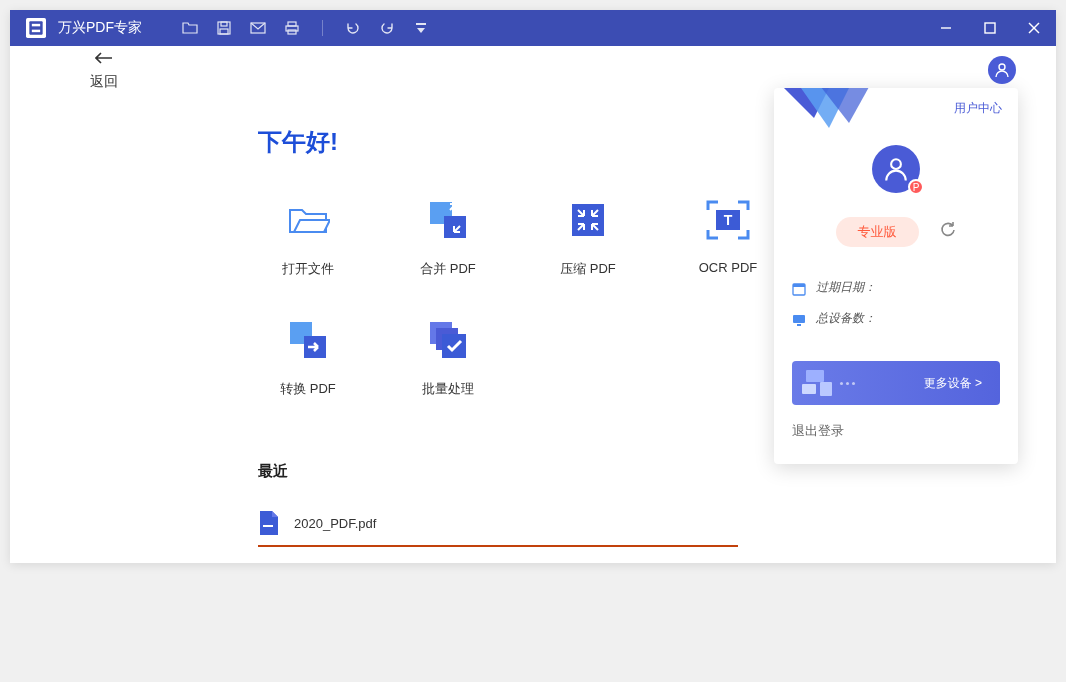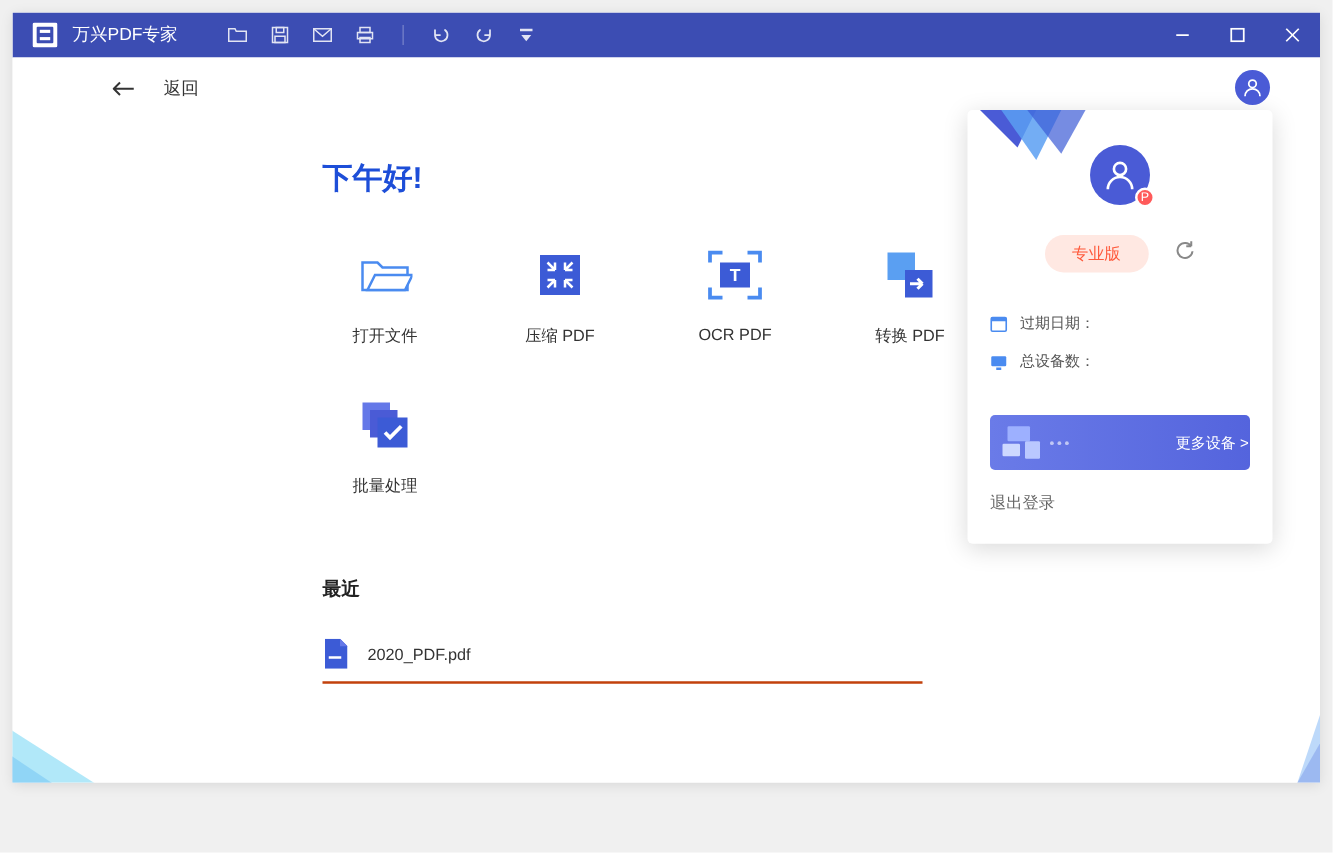--- a/index.html
+++ b/index.html
@@ -1,32 +1,32 @@
 <!DOCTYPE html>
 <html><head>
 <meta charset="utf-8">
 <style>
 * { margin: 0; padding: 0; box-sizing: border-box; font-family: "Microsoft YaHei", "PingFang SC", sans-serif; }
 body { background: #f0f0f0; width: 1066px; height: 682px; overflow: hidden; }
-.window { width: 1046px; height: 616px; margin: 10px; background: #fff; box-shadow: 0 2px 10px rgba(0,0,0,.1); position: relative; overflow: hidden; }
+.window { width: 1046px; height: 553px; margin: 10px; background: #fff; box-shadow: 0 2px 10px rgba(0,0,0,.1); position: relative; overflow: hidden; }
 
 
 .titlebar { height: 36px; background: #3c4db3; display: flex; align-items: center; color: #fff; font-size: 13px; }
 .app-logo { width: 20px; height: 20px; margin: 0 12px 0 16px; }
 .app-name { font-size: 14px; }
 .tb-icons { display: flex; margin-left: 40px; gap: 18px; }
 .tb-icon { width: 16px; height: 16px; display: flex; align-items: center; justify-content: center; cursor: pointer; opacity: .85; }
 .tb-divider { width: 1px; height: 16px; background: rgba(255,255,255,.3); margin: 0 4px; }
 .win-controls { margin-left: auto; display: flex; }
 .win-btn { width: 44px; height: 36px; display: flex; align-items: center; justify-content: center; cursor: pointer; }
 
 
 .content { position: relative; height: 626px; background: #fff; }
 .back-row { height: 50px; display: flex; align-items: center; padding-left: 80px; }
-.back-btn { display: flex; align-items: center; gap: 23px; cursor: pointer; color: #333; font-size: 14px; }
+.back-btn { display: flex; align-items: center; gap: 8px; cursor: pointer; color: #333; font-size: 14px; flex-direction: column; }
 .user-badge { position: absolute; top: 10px; right: 40px; width: 28px; height: 28px; border-radius: 50%; background: #4a5bd6; display: flex; align-items: center; justify-content: center; cursor: pointer; z-index: 20; }
 
 .greeting { font-size: 24px; font-weight: bold; margin: 30px 0 40px 248px; color: #1d4ed8; }
 
 .tiles { display: grid; grid-template-columns: repeat(4, 140px); gap: 40px 0; margin-left: 248px; }
 .tile { display: flex; flex-direction: column; align-items: center; gap: 18px; cursor: pointer; width: 100px; }
 .tile-icon { width: 44px; height: 44px; display: flex; align-items: center; justify-content: center; }
 .tile-label { font-size: 13px; color: #333; }
 
 .recent-title { font-size: 15px; font-weight: bold; margin: 64px 0 20px 248px; color: #222; }
@@ -37,27 +37,27 @@
 
 .user-panel { position: absolute; top: 42px; right: 38px; width: 244px; background: #fff; border-radius: 4px; box-shadow: 0 4px 20px rgba(0,0,0,.15); z-index: 10; overflow: hidden; }
 .panel-decor { position: absolute; top: -10px; left: 0; width: 100px; height: 60px; }
 .panel-link { text-align: right; padding: 12px 16px 0; font-size: 12px; color: #4a5bd6; cursor: pointer; }
 .panel-avatar { width: 48px; height: 48px; border-radius: 50%; background: #4a5bd6; margin: 28px auto 0; position: relative; display: flex; align-items: center; justify-content: center; }
 .avatar-badge { position: absolute; bottom: -2px; right: -4px; width: 16px; height: 16px; border-radius: 50%; background: #ff5a5a; color: #fff; font-size: 10px; display: flex; align-items: center; justify-content: center; border: 2px solid #fff; }
 .panel-btns { display: flex; align-items: center; justify-content: center; gap: 20px; margin: 24px 0 20px; }
 .pro-btn { background: #ffe8e2; color: #ff5a3c; font-size: 13px; padding: 6px 22px; border-radius: 16px; cursor: pointer; }
 .refresh-btn { cursor: pointer; }
 .panel-info { padding: 12px 18px 8px; }
-.info-row { display: flex; align-items: center; gap: 10px; font-size: 12px; color: #555; margin-bottom: 14px; }
+.info-row { display: flex; align-items: flex-end; gap: 10px; font-size: 12px; color: #555; margin-bottom: 14px; font-style: italic; }
 .info-icon { width: 14px; height: 14px; }
 .devices-btn { margin: 12px 18px 0; height: 44px; background: linear-gradient(90deg, #6a7be8, #5464dd); border-radius: 4px; display: flex; align-items: center; cursor: pointer; position: relative; }
 .dev-icon { width: 34px; height: 34px; margin-left: 8px; }
 .dev-dots { margin-left: 6px; display: flex; gap: 3px; }
 .dev-dots span { width: 3px; height: 3px; border-radius: 50%; background: rgba(255,255,255,.6); }
-.dev-label { margin-left: auto; margin-right: 1px; color: #fff; font-size: 12px; }
+.dev-label { margin-left: auto; margin-right: 18px; color: #fff; font-size: 12px; }
 .logout { padding: 17px 18px 24px; font-size: 13px; color: #666; cursor: pointer; }
 
 
 .corner-bl { position: absolute; bottom: -20px; left: -20px; width: 120px; height: 160px; }
 .corner-br { position: absolute; bottom: -30px; right: -30px; width: 80px; height: 220px; }
 </style>
 </head>
 <body>
 
 <div class="window">
@@ -158,20 +158,31 @@
             <svg width="44" height="36" viewBox="0 0 44 36" fill="none" stroke="#4a8bf0" stroke-width="2">
               <path d="M4 8 L4 30 L40 30 L40 12 L20 12 L16 8 Z"></path>
               <path d="M8 30 L14 18 L44 18 L38 30 Z" fill="#fff"></path>
             </svg>
           </div>
         <span class="tile-label">打开文件</span>
       </div>
       <div class="tile">
         <div class="tile-icon">
             <svg width="40" height="40" viewBox="0 0 40 40">
+              <rect x="2" y="2" width="22" height="22" fill="#5a9ff2"></rect>
+              <rect x="16" y="16" width="22" height="22" fill="#3c5bd6"></rect>
+              <path d="M22 10 L28 4 M28 4 L28 10 M28 4 L22 4" stroke="#fff" stroke-width="2" fill="none"></path>
+              <path d="M32 26 L26 32 M26 32 L26 26 M26 32 L32 32" stroke="#fff" stroke-width="2" fill="none"></path>
+            </svg>
+          </div>
+        <span class="tile-label">合并 PDF</span>
+      </div>
+      <div class="tile">
+        <div class="tile-icon">
+            <svg width="40" height="40" viewBox="0 0 40 40">
               <rect x="4" y="4" width="32" height="32" fill="#3c5bd6"></rect>
               <g stroke="#fff" stroke-width="2" fill="none">
                 <path d="M10 10 L16 16 M16 16 L16 10 M16 16 L10 16"></path>
                 <path d="M30 10 L24 16 M24 16 L24 10 M24 16 L30 16"></path>
                 <path d="M10 30 L16 24 M16 24 L16 30 M16 24 L10 24"></path>
                 <path d="M30 30 L24 24 M24 24 L24 30 M24 24 L30 24"></path>
               </g>
             </svg>
           </div>
         <span class="tile-label">压缩 PDF</span>
@@ -220,20 +231,21 @@
         </svg>
       <span class="recent-name">2020_PDF.pdf</span>
     </div>
 
     <div class="user-panel">
       <svg class="panel-decor" viewBox="0 0 100 60">
           <polygon points="0,0 60,0 40,40" fill="#4a5bd6"></polygon>
           <polygon points="20,0 80,0 55,50" fill="#5a9ff2" opacity=".85"></polygon>
           <polygon points="40,0 100,0 75,45" fill="#3c5bd6" opacity=".7"></polygon>
         </svg>
+      <div class="panel-link">用户中心</div>
       <div class="panel-avatar">
         <svg width="26" height="26" viewBox="0 0 16 16" fill="none" stroke="#fff" stroke-width="1.3">
             <circle cx="8" cy="5" r="3"></circle>
             <path d="M2 15 A6 6 0 0 1 14 15"></path>
           </svg>
         <div class="avatar-badge">P</div>
       </div>
       <div class="panel-btns">
         <div class="pro-btn">专业版</div>
         <div class="refresh-btn"><svg width="18" height="18" viewBox="0 0 18 18" fill="none" stroke="#888" stroke-width="1.6">

